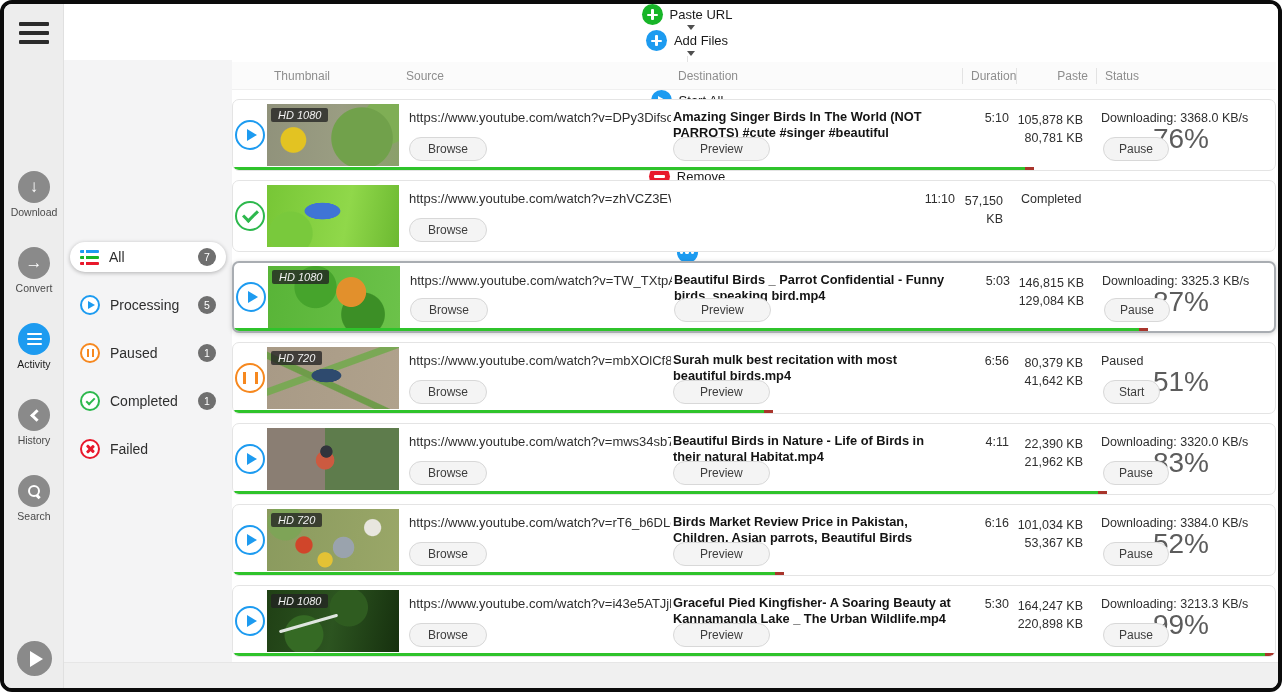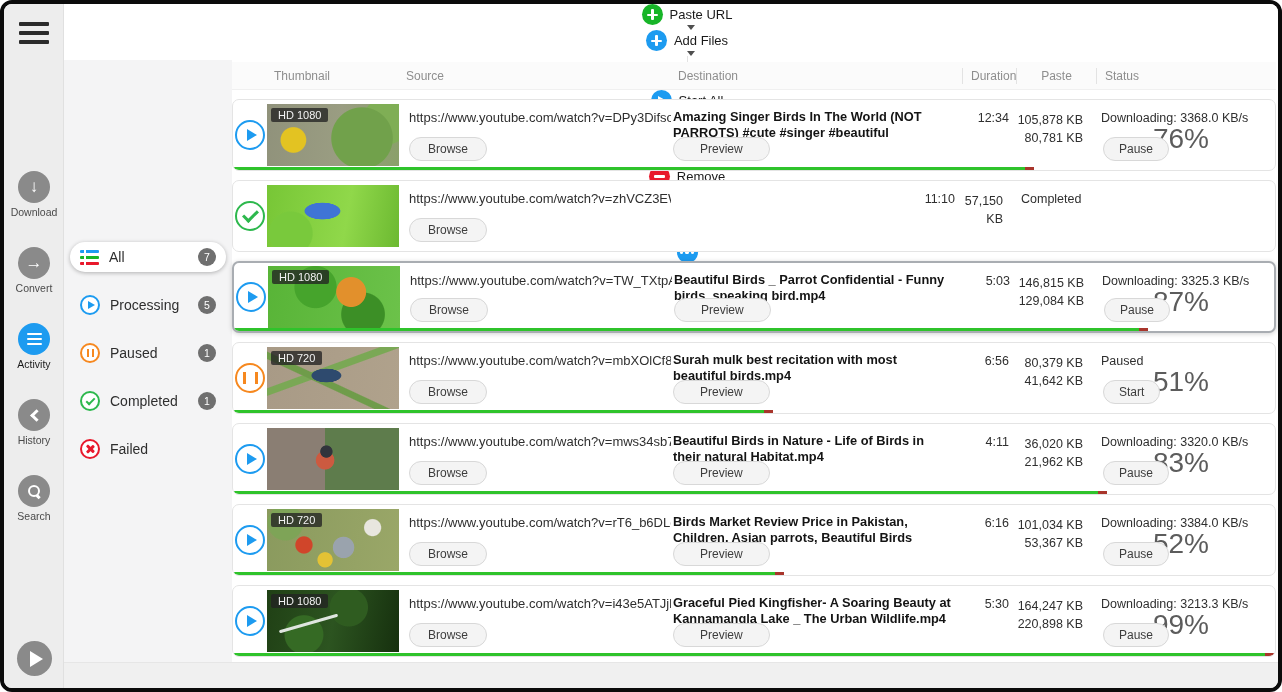--- a/index.html
+++ b/index.html
@@ -91,40 +91,40 @@
   .all-glyph i { display:block; height:3px; border-radius:1px; }
   .all-glyph i:nth-child(1) { background: linear-gradient(90deg,#1d9bf0 0 4px, transparent 4px 6px, #1d9bf0 6px); }
   .all-glyph i:nth-child(2) { background: linear-gradient(90deg,#17b528 0 4px, transparent 4px 6px, #17b528 6px); }
   .all-glyph i:nth-child(3) { background: linear-gradient(90deg,#e8192c 0 4px, transparent 4px 6px, #e8192c 6px); }
 
   
   .table { position: absolute; left: 228px; top: 58px; width: 1044px; }
   .grid7 { display: grid; grid-template-columns: 34px 132px 272px 292px 54px 80px 1fr; }
   .thead { height: 28px; align-items: center; background: #fbfbfb; border-bottom: 1px solid #f0f0f0; color: #8e8e8e; font-size: 12px; }
   .thead .h { padding: 0 8px; }
-  .h-right { text-align: center; }
+  .h-right { text-align: right; }
   .h-sep { border-left: 1px solid #e3e3e3; height: 16px; line-height: 16px; }
 
   .row {
     position: relative; height: 72px; margin-top: 9px; background: #fff;
     border: 1px solid #e4e4e4; border-radius: 7px; overflow: hidden; cursor: pointer;
   }
   .row.selected { border: 2px solid #a9adb2; box-shadow: 0 1px 5px rgba(0,0,0,.18); }
   .cell { position: relative; }
   .c-icon { display: flex; align-items: center; justify-content: center; }
   .state-icon { width: 30px; height: 30px; border-radius: 50%; background: #fff; display: flex; align-items: center; justify-content: center; flex: none; cursor: pointer; }
   .icon-play  { border: 2.5px solid #1d9bf0; }
   .icon-play::after { content:''; margin-left:3px; border-style:solid; border-width:6.5px 0 6.5px 10px; border-color:transparent transparent transparent #1d9bf0; }
   .icon-check { border: 2.5px solid #2db84d; }
   .icon-check::after { content:''; width:12px; height:6px; border-left:3px solid #2db84d; border-bottom:3px solid #2db84d; transform:rotate(-45deg); margin-top:-3px; }
   .icon-pause { border: 2.5px solid #f6881f; }
   .icon-pause::after { content:''; width:9px; height:12px; border-left:3px solid #f6881f; border-right:3px solid #f6881f; }
 
   .c-thumb { display: flex; align-items: center; }
-  .thumb { position: relative; width: 149px; height: 62px; overflow: hidden; background:#7b8a60; }
+  .thumb { position: relative; width: 149px; height: 62px; overflow: hidden; background:#7b8a60;font-style:italic; }
   .hd { position: absolute; left: 4px; top: 4px; background: rgba(35,35,35,.78); color: #f2f2f2; font-size: 11px; padding: 1px 7px; border-radius: 2px; }
   .t1 { background: radial-gradient(circle at 20% 58%, #e3c322 0 11%, rgba(0,0,0,0) 12%), radial-gradient(circle at 72% 55%, #71a14b 0 30%, rgba(0,0,0,0) 31%), radial-gradient(circle at 90% 28%, #7fae55 0 18%, rgba(0,0,0,0) 19%), linear-gradient(95deg, #90927b, #9a9d82 55%, #8aa06a); }
   .t2 { background: radial-gradient(ellipse at 42% 42%, #3f74d6 0 16%, rgba(0,0,0,0) 17%), radial-gradient(circle at 18% 78%, #79c93c 0 18%, rgba(0,0,0,0) 19%), linear-gradient(100deg, #77c636, #90d84a 60%, #6cb931); }
   .t3 { background: radial-gradient(circle at 63% 42%, #e2902c 0 16%, rgba(0,0,0,0) 17%), radial-gradient(circle at 36% 34%, #46a42c 0 22%, rgba(0,0,0,0) 23%), radial-gradient(circle at 72% 78%, #3c8f26 0 20%, rgba(0,0,0,0) 21%), linear-gradient(100deg, #58b437, #6cc24a); }
   .t4 { background: radial-gradient(ellipse at 45% 46%, #2e4a6e 0 14%, rgba(0,0,0,0) 15%), linear-gradient(25deg, rgba(0,0,0,0) 40%, #6f9c4a 41% 46%, rgba(0,0,0,0) 47%), linear-gradient(-20deg, rgba(0,0,0,0) 55%, #7aa855 56% 62%, rgba(0,0,0,0) 63%), linear-gradient(100deg, #a89a86, #b0a28c); }
   .t5 { background: radial-gradient(circle at 45% 38%, #32343c 0 7%, rgba(0,0,0,0) 8%), radial-gradient(circle at 44% 52%, #cc5a40 0 11%, rgba(0,0,0,0) 12%), linear-gradient(90deg, #8a7e73 0 44%, #5e7c4c 44%); }
   .t6 { background: radial-gradient(circle at 28% 58%, #d0452a 0 8%, rgba(0,0,0,0) 9%), radial-gradient(circle at 58% 62%, #9aa3ad 0 12%, rgba(0,0,0,0) 13%), radial-gradient(circle at 44% 82%, #e3c235 0 8%, rgba(0,0,0,0) 9%), radial-gradient(circle at 80% 30%, #e8e6df 0 7%, rgba(0,0,0,0) 8%), radial-gradient(circle at 14% 22%, #7ea457 0 14%, rgba(0,0,0,0) 15%), linear-gradient(100deg, #8a9a5e, #9aa768); }
   .t7 { background: radial-gradient(circle at 62% 28%, #2f5c20 0 20%, rgba(0,0,0,0) 21%), radial-gradient(circle at 28% 72%, #356a24 0 18%, rgba(0,0,0,0) 19%), linear-gradient(100deg, #204015, #2c5420 50%, #16300e); }
   .t7::after { content:''; position:absolute; left:8%; top:52%; width:46%; height:3px; background:#dfe6df; transform: rotate(-16deg); border-radius:2px; }
 
@@ -318,21 +318,21 @@
       <div class="url">https://www.youtube.com/watch?v=DPy3Difso6I</div>
       <button class="pill">Browse</button>
     </div>
     <div class="cell c-dest">
       <div class="title">Amazing Singer Birds In The  World (NOT PARROTS) #cute #singer #beautiful #birds.m...</div>
       <div class="dest-btns">
         <button class="pill">Preview</button>
 
       </div>
     </div>
-    <div class="cell c-dur">12:34</div>
+    <div class="cell c-dur">5:10</div>
     <div class="cell c-size">
       <div>105,878 KB</div>
       <div class="hide-if-empty">80,781 KB</div>
     </div>
     <div class="cell c-status">
       <div class="st-text">Downloading: 3368.0 KB/s</div>
       <div class="pct hide-if-empty">76%</div>
       <button class="pill act hide-if-empty">Pause</button>
     </div>
     <div class="bar" style="width: 76%;"></div>
@@ -440,21 +440,21 @@
     </div>
     <div class="cell c-dest">
       <div class="title">Beautiful Birds in Nature - Life of Birds in their natural Habitat.mp4</div>
       <div class="dest-btns">
         <button class="pill">Preview</button>
 
       </div>
     </div>
     <div class="cell c-dur">4:11</div>
     <div class="cell c-size">
-      <div>36,020 KB</div>
+      <div>22,390 KB</div>
       <div class="hide-if-empty">21,962 KB</div>
     </div>
     <div class="cell c-status">
       <div class="st-text">Downloading: 3320.0 KB/s</div>
       <div class="pct hide-if-empty">83%</div>
       <button class="pill act hide-if-empty">Pause</button>
     </div>
     <div class="bar" style="width: 83%;"></div>
   </div>
         <div class="row grid7">

